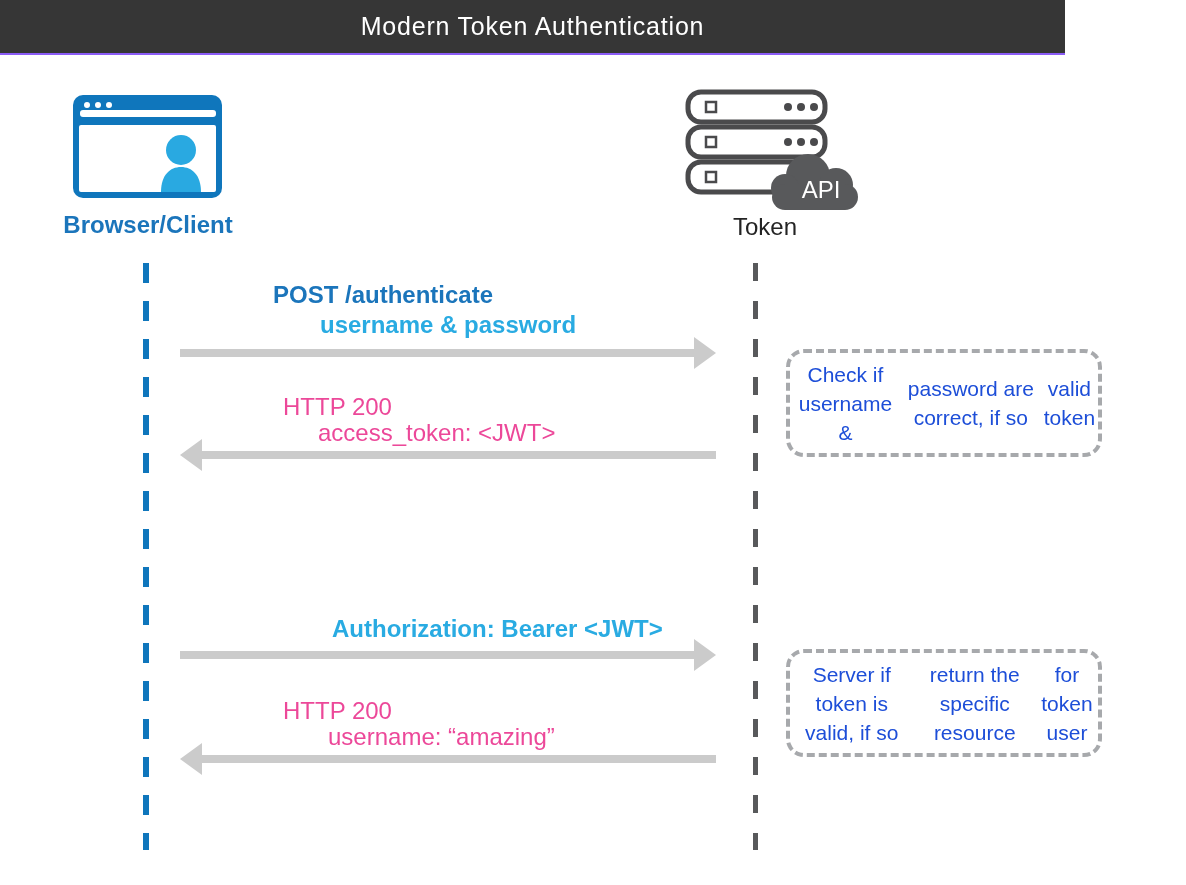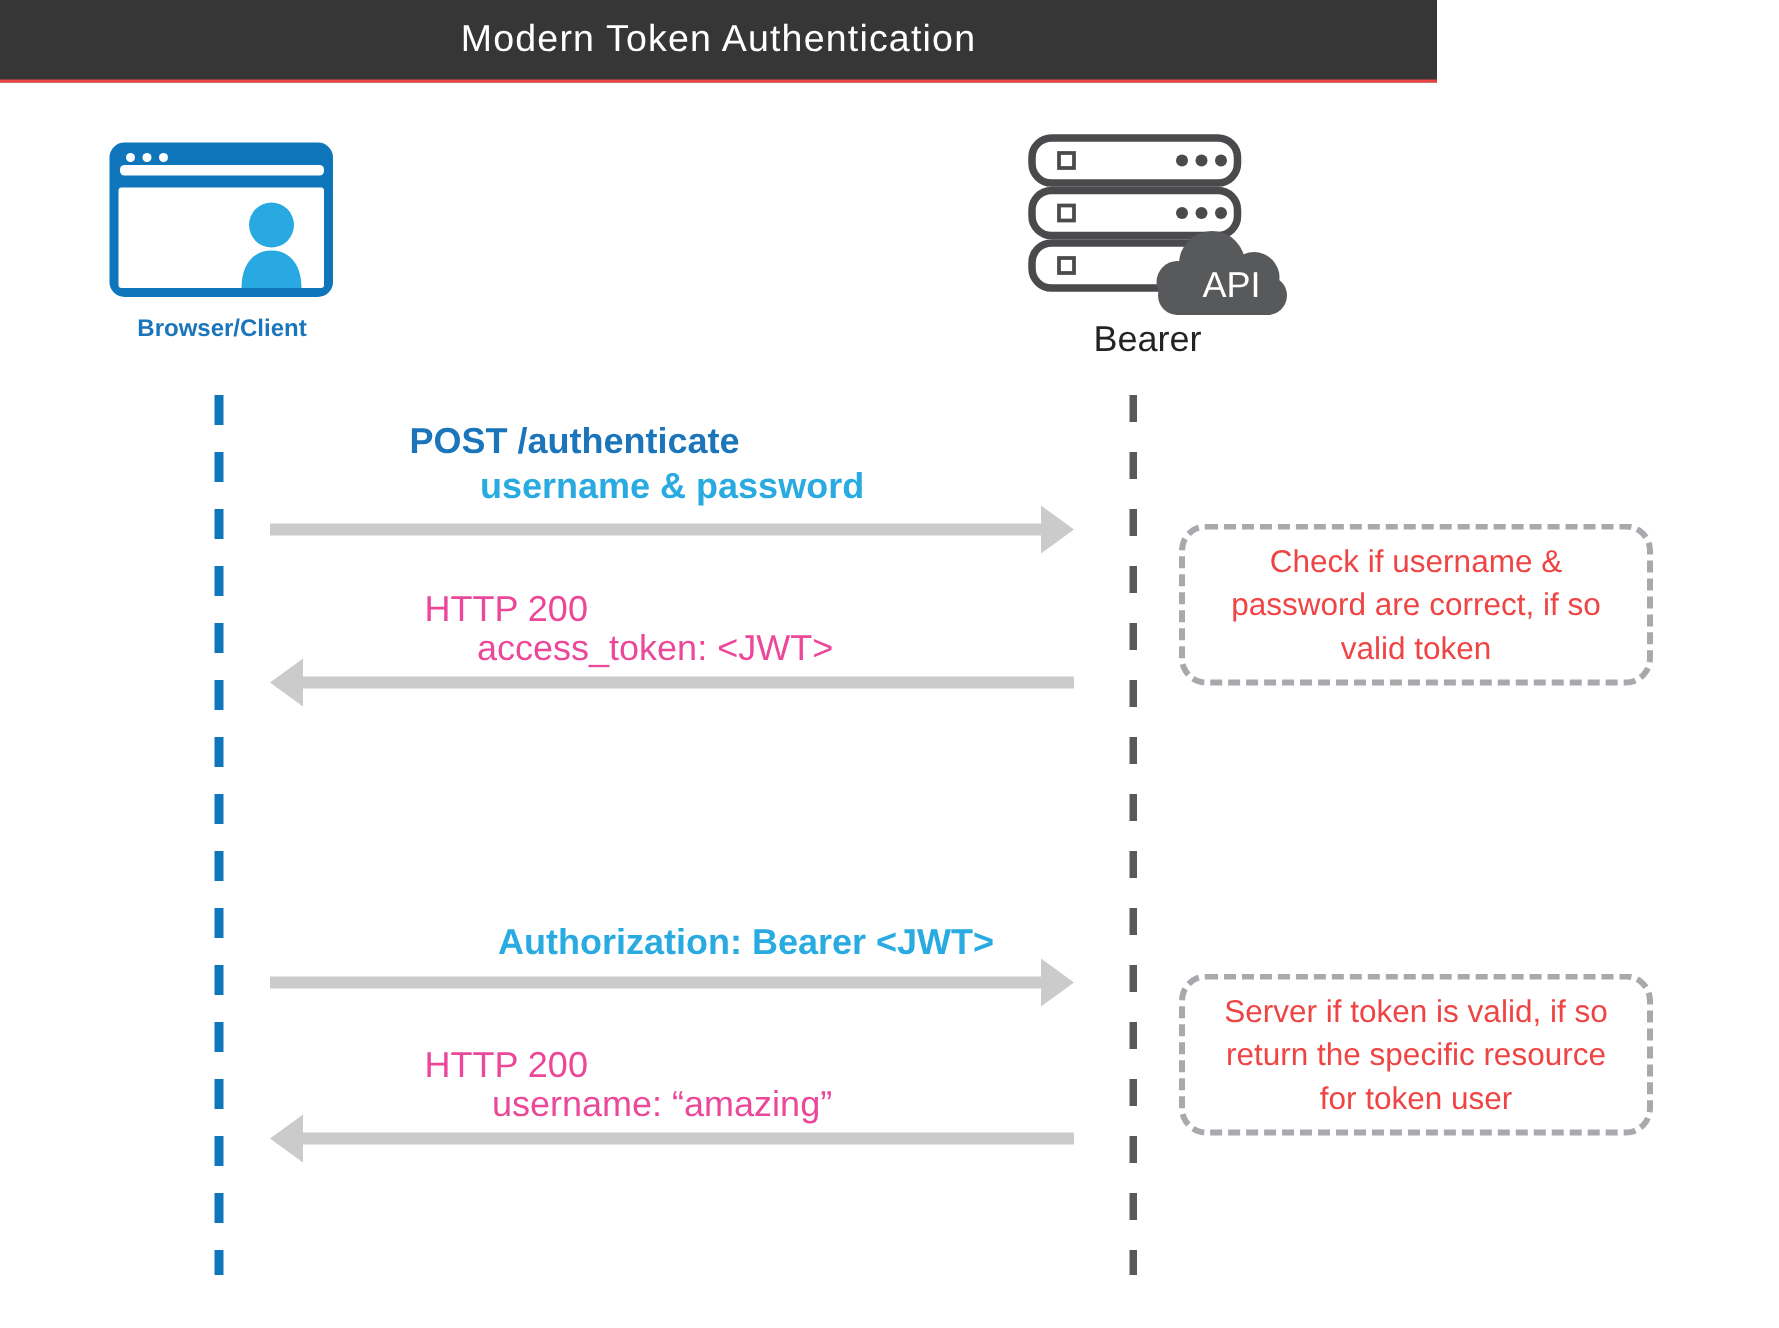--- a/index.html
+++ b/index.html
@@ -2,39 +2,39 @@
 <html><head>
 <meta charset="utf-8">
 <style>
   * { margin:0; padding:0; box-sizing:border-box; }
   html,body { background:#ffffff; }
   body { font-family:"Liberation Sans", sans-serif; }
   .stage { position:relative; width:1186px; height:885px; background:#ffffff; overflow:hidden; }
 
   
   .title-bar {
-    position:absolute; left:0; top:0; width:958px; height:55px;
-    background:#363636; border-bottom:2px solid #ef4444;
+    position:absolute; left:0; top:0; width:1065px; height:55px;
+    background:#363636; border-bottom:2px solid #8b5cf6;
     display:flex; align-items:center; justify-content:center;
   }
   .title-bar span { color:#ffffff; font-size:25px; letter-spacing:.8px; }
 
   
   .browser { position:absolute; left:73px; top:95px; width:149px; height:103px;
     background:#0F76BC; border-radius:10px; }
   .b-dots { position:absolute; left:11px; top:7px; display:flex; gap:5px; }
   .b-dots i { width:6px; height:6px; border-radius:50%; background:#ffffff; display:block; }
   .b-addr { position:absolute; left:7px; right:6px; top:15px; height:7px;
     background:#ffffff; border-radius:3px; }
   .b-content { position:absolute; left:6px; right:6px; top:30px; bottom:6px;
     background:#ffffff; border-radius:2px; overflow:hidden; }
   .b-person { position:absolute; right:12px; bottom:0; }
 
   .actor-label { position:absolute; text-align:center; white-space:nowrap; }
-  .client-label { left:63px; width:170px; top:211px; color:#1B75BB; font-size:16px; font-weight:600; }
+  .client-label { left:63px; width:170px; top:211px; color:#1B75BB; font-size:24px; font-weight:600; }
   .server-label { left:690px; width:150px; top:213px; color:#232323; font-size:24px; }
 
   
   .server-svg { position:absolute; left:680px; top:88px; }
 
   
   .lifeline { position:absolute; top:263px; height:587px; }
   .client-lifeline { left:143px; width:6px;
     background:repeating-linear-gradient(to bottom,#0F76BC 0 20px,transparent 20px 38px); }
   .server-lifeline { left:753px; width:5px;
@@ -57,22 +57,22 @@
   .msg.lblue { color:#29ABE2; font-weight:600; }
   .msg.dark  { color:#ec4899; }
   .m1a { left:273px; top:281px; } .m1b { left:320px; top:311px; }
   .m2a { left:283px; top:393px; } .m2b { left:318px; top:419px; }
   .m3a { left:273px; top:585px; } .m3b { left:332px; top:615px; }
   .m4a { left:283px; top:697px; } .m4b { left:328px; top:723px; }
 
   
   .note { position:absolute; left:786px; width:316px; height:108px;
     border:4px dashed #A7A9AC; border-radius:18px;
-    display:flex; flex-direction:column; align-items:center; justify-content:center;
-    color:#ef4444; font-size:21px; line-height:29px; text-align:center; }
+    display:flex; align-items:center; justify-content:center;
+    color:#1d4ed8; font-size:21px; line-height:29px; text-align:center; }
   .note-1 { top:349px; } .note-2 { top:649px; }
 </style>
 </head>
 <body>
 
 <div class="stage">
 
   <div class="title-bar">
     <span>Modern Token Authentication</span>
   </div>
@@ -113,21 +113,21 @@
         <circle cx="134" cy="54" r="4"></circle>
     </g>
     <g fill="#58595B">
       <circle cx="128" cy="88" r="22"></circle>
       <circle cx="156" cy="97" r="17"></circle>
       <circle cx="105" cy="100" r="14"></circle>
       <rect x="92" y="96" width="86" height="26" rx="13"></rect>
     </g>
     <text x="141" y="110" text-anchor="middle" fill="#ffffff" font-size="24" font-family="Liberation Sans, sans-serif">API</text>
   </svg>
-  <div class="actor-label server-label">Bearer</div>
+  <div class="actor-label server-label">Token</div>
 
   <div class="lifeline client-lifeline"></div>
   <div class="lifeline server-lifeline"></div>
 
   <div class="msg blue m1a">POST /authenticate</div>
   <div class="msg lblue m1b">username &amp; password</div>
   <div class="arrow right arrow-1">
     <div class="shaft"></div>
     <div class="head"></div>
   </div>

